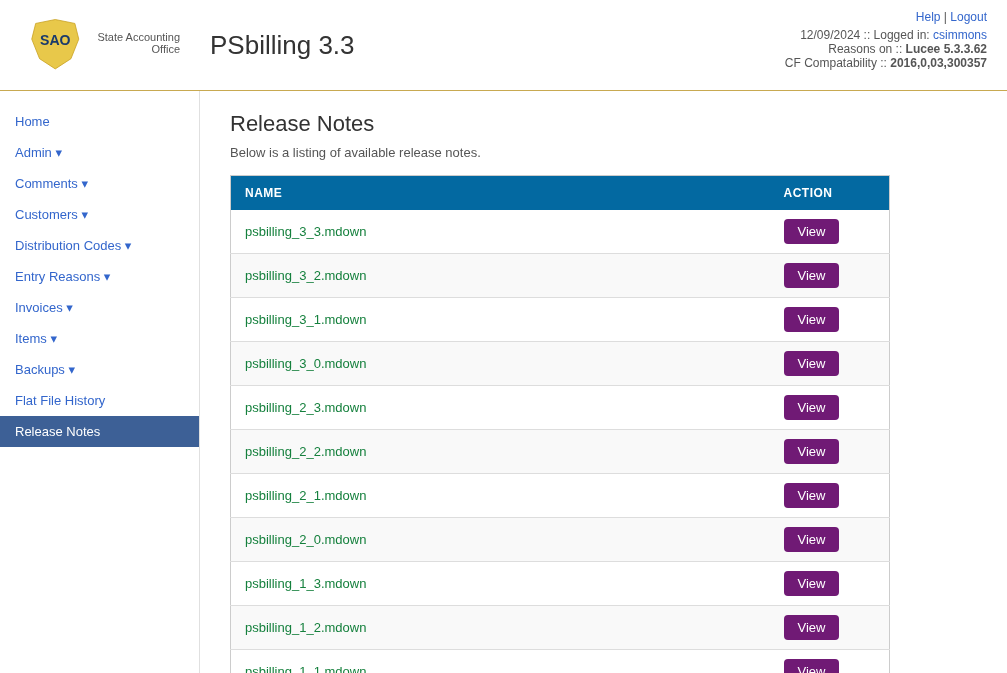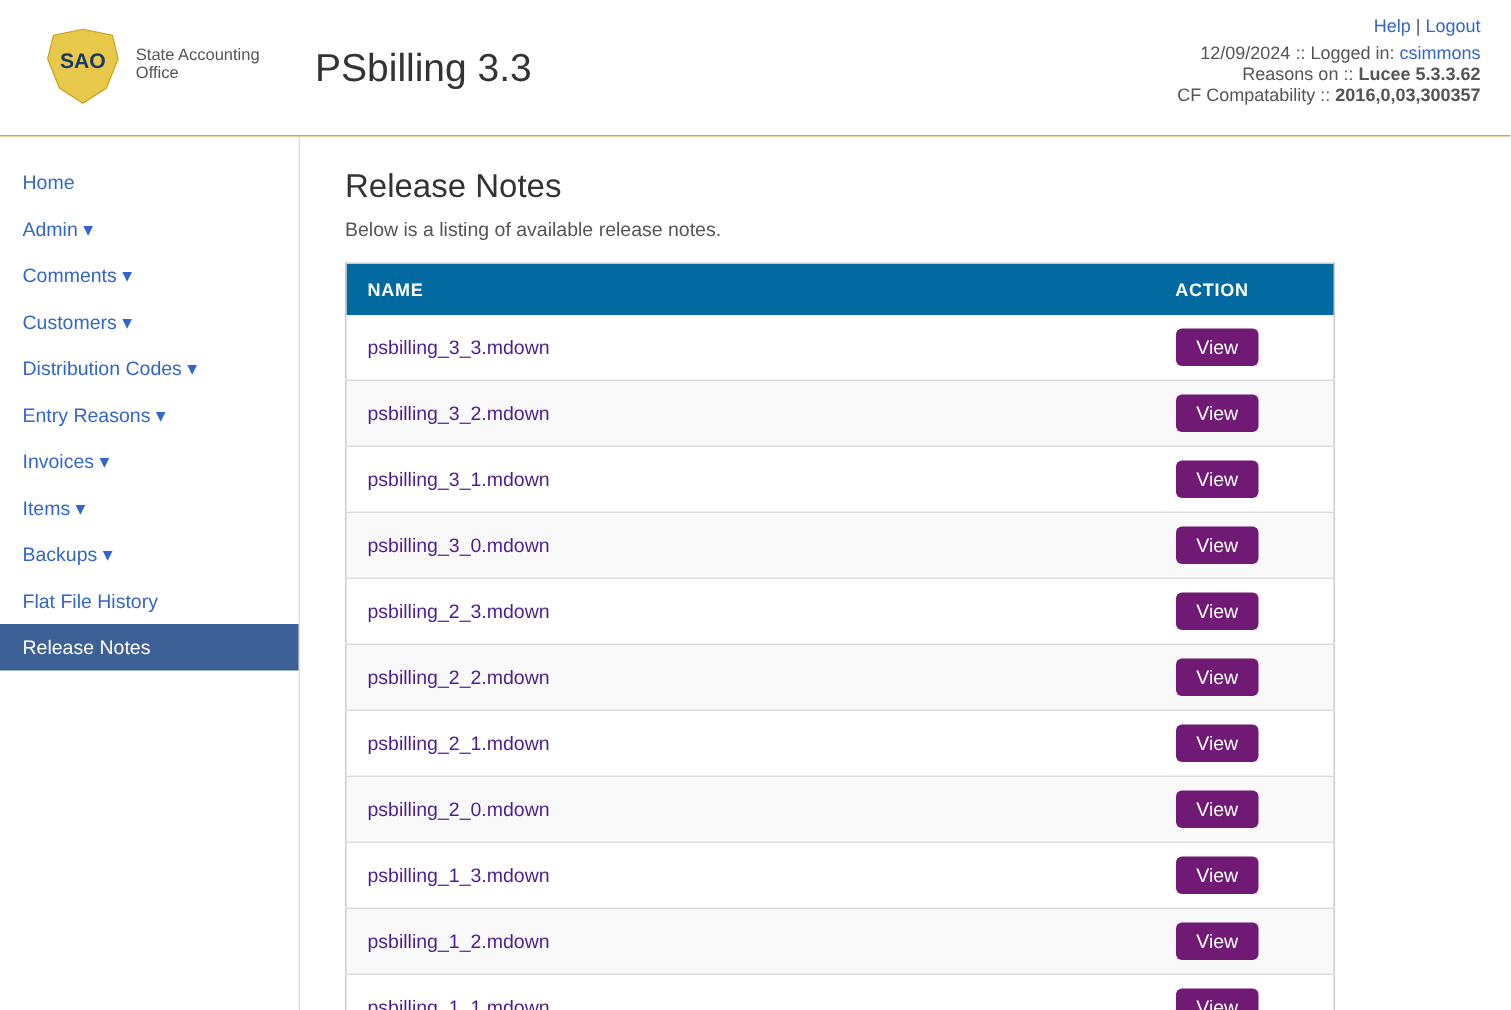--- a/index.html
+++ b/index.html
@@ -106,21 +106,21 @@
       border-bottom: 1px solid #ddd;
     }
     #release-table tbody tr:nth-child(even) {
       background: #f9f9f9;
     }
     #release-table tbody td {
       padding: 9px 14px;
       font-size: 13px;
     }
     #release-table tbody td.name-cell {
-      color: #4c1d95;
+      color: #15803d;
       margin-left: 24px;
     }
     #release-table tbody td.action-cell {
       width: 120px;
     }
     .view-btn {
       background: #701a75;
       color: #fff;
       border: none;
       padding: 5px 14px;
@@ -135,21 +135,21 @@
 <div id="header">
   <div id="logo-area">
 
     <svg id="logo-svg" viewBox="0 0 90 75" xmlns="http://www.w3.org/2000/svg">
 
       <polygon points="45,5 70,10 75,30 65,55 45,68 25,55 15,30 20,10" fill="#e8c84a" stroke="#c8a020" stroke-width="1"></polygon>
 
       <text x="45" y="38" text-anchor="middle" font-size="18" font-weight="bold" font-family="Arial" fill="#1a3a6b">SAO</text>
 
     </svg>
-    <div style="font-size:11px; color:#555; text-align:left; margin-top:-5px;">State Accounting Office</div>
+    <div style="font-size:11px; color:#555; text-align:right; margin-top:-5px;">State Accounting Office</div>
   </div>
 
   <div id="app-title">PSbilling 3.3</div>
 
   <div id="top-right">
     <div>
       <a href="#">Help</a>
       <span> | </span>
       <a href="#">Logout</a>
     </div>

